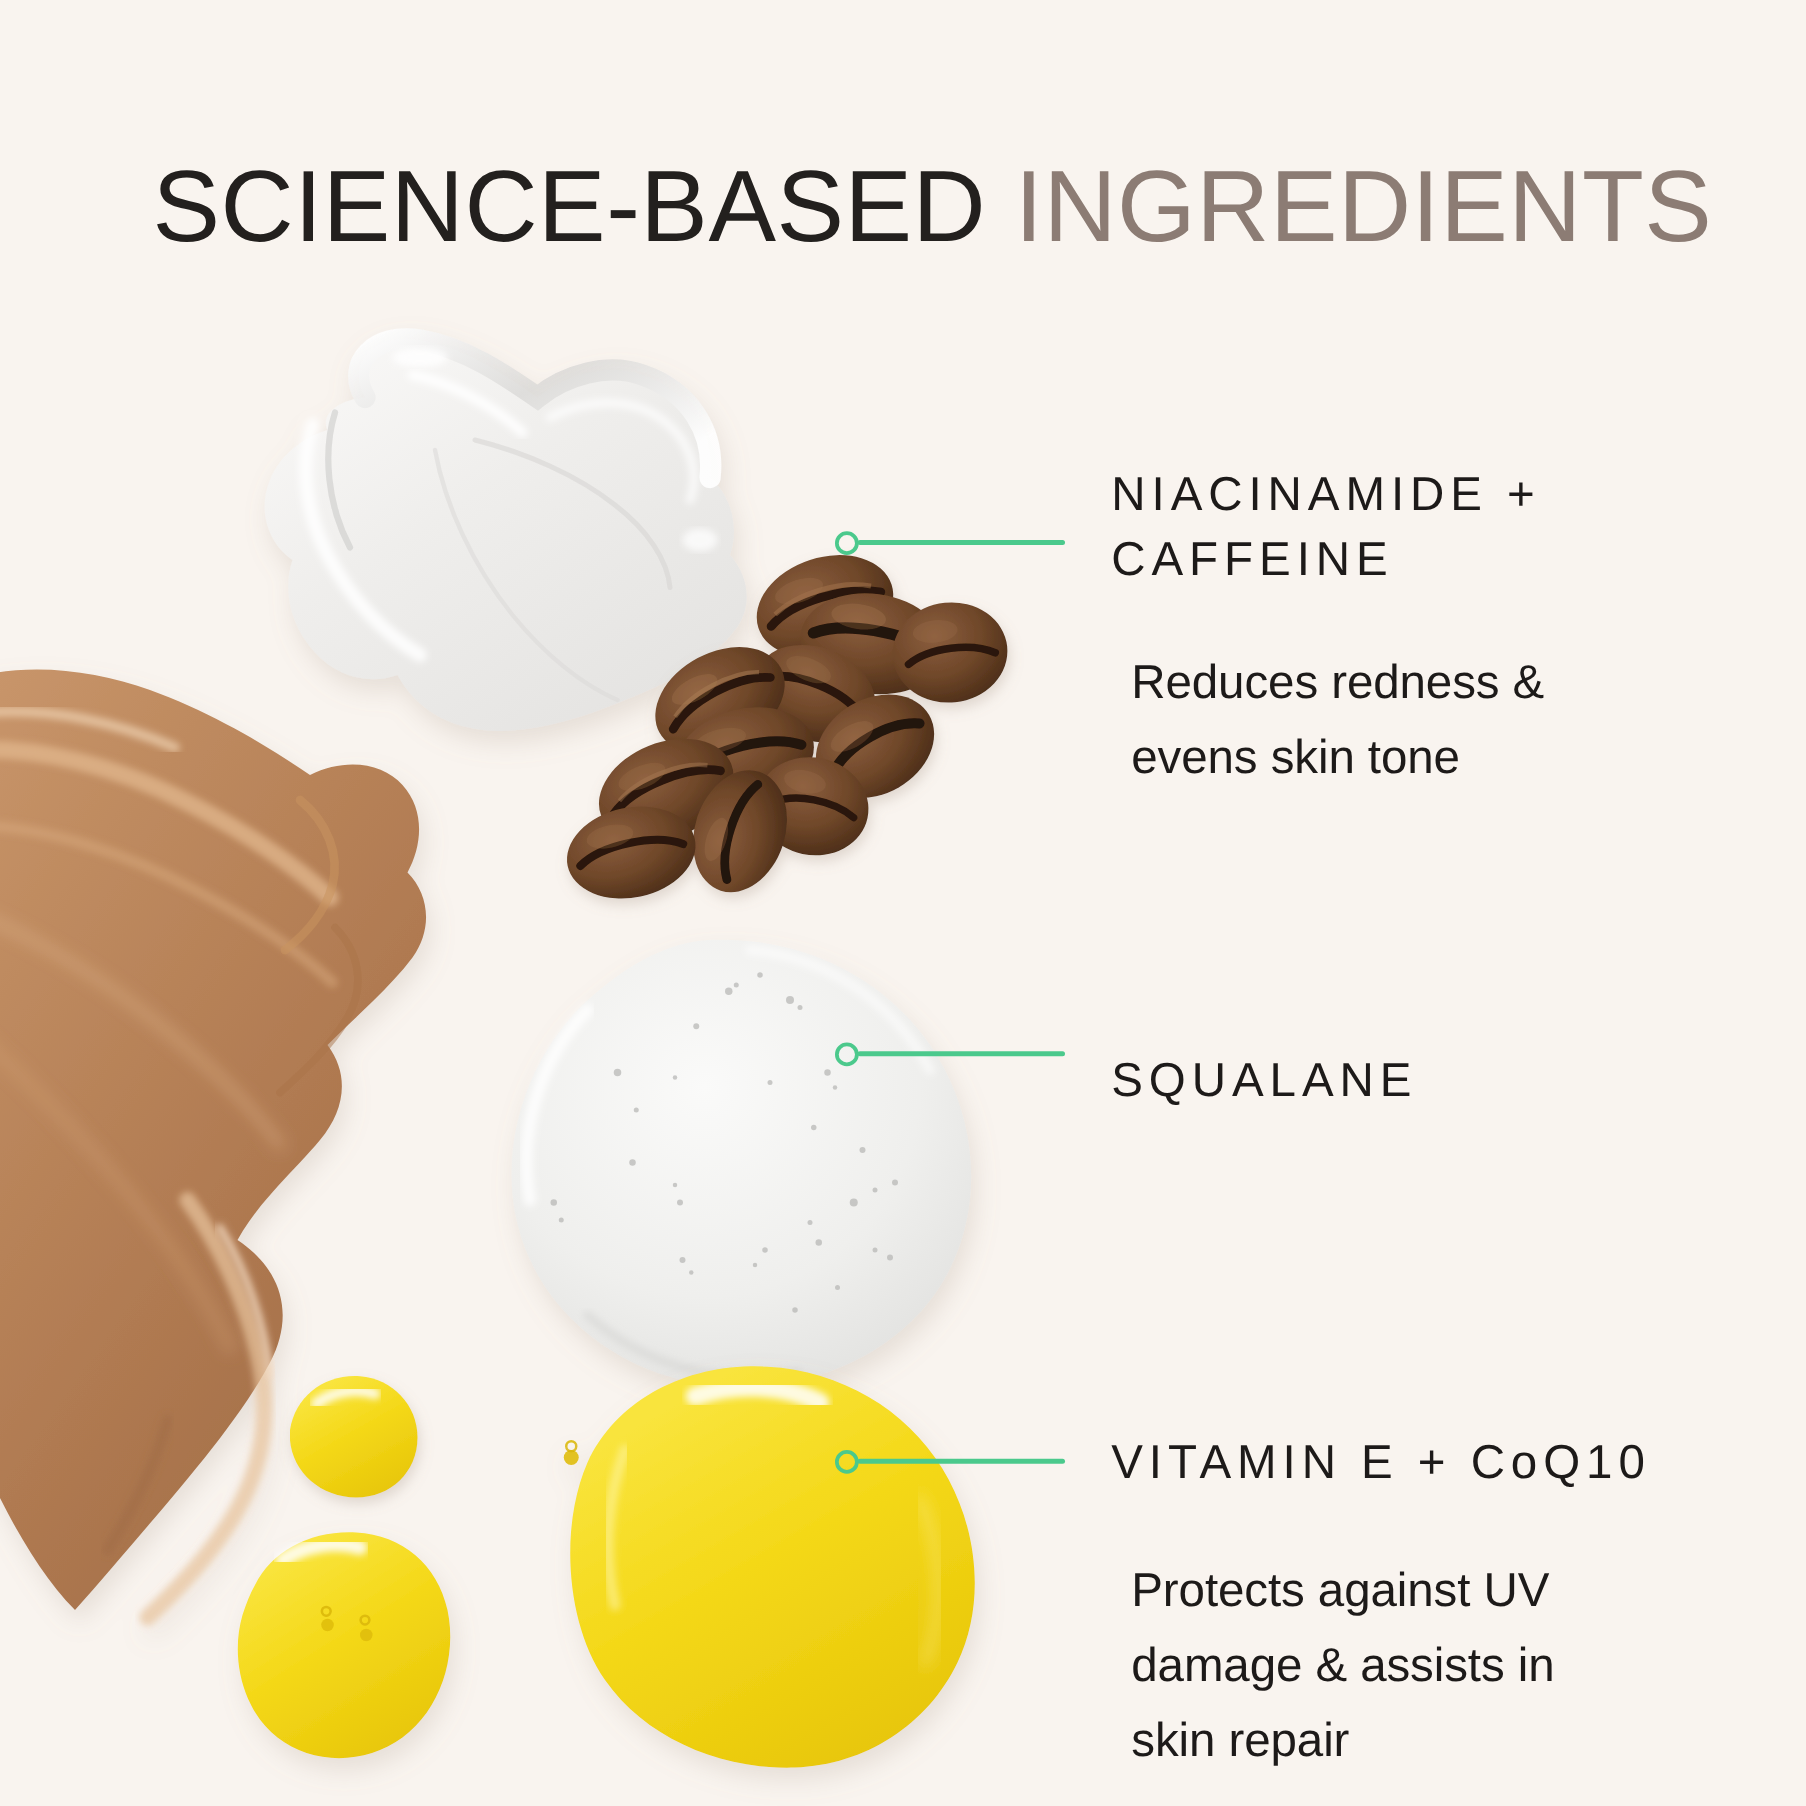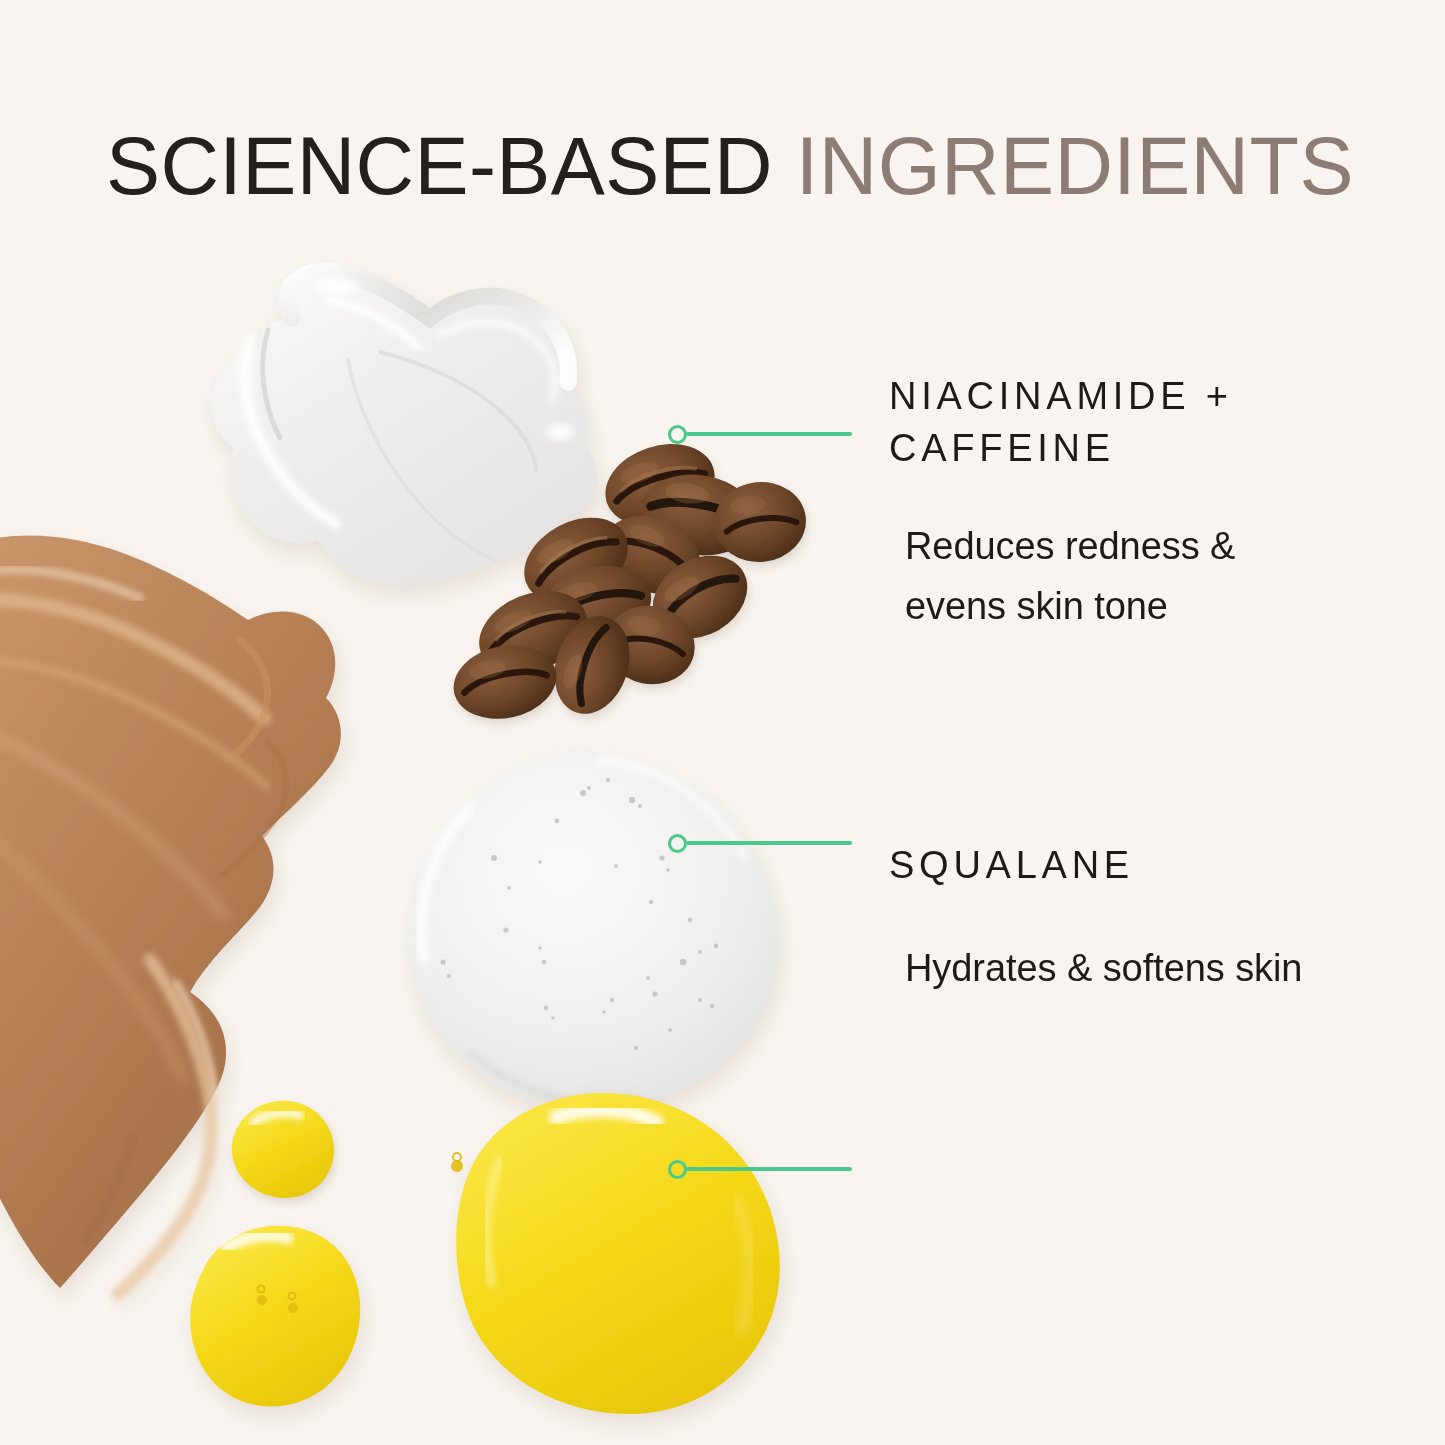--- a/index.html
+++ b/index.html
@@ -15,21 +15,21 @@
     height: 1445px;
     background: #F9F4EF;
     overflow: hidden;
     font-family: "Liberation Sans", sans-serif;
     -webkit-font-smoothing: antialiased;
   }
 
   
   .title {
     position: absolute;
-    left: 106px;
+    left: 122px;
     top: 72px;
     width: 1210px;
     font-size: 81px;
     font-weight: 300;
     letter-spacing: 0.005em;
     line-height: 1.0;
     white-space: nowrap;
   }
   .title .t-dark  { color: #23201E; }
   .title .t-taupe { color: #8C7C74; }
@@ -355,22 +355,28 @@
   </div>
 
   <div class="connector" style="left:668px; top:833px; width:184px;">
     <span class="dot"></span>
     <span class="line"></span>
   </div>
 
   <div class="callout" style="top:840px;">
     <p class="heading">SQUALANE</p>
     <div class="gap-2"></div>
-    <p class="body">Hydrates &amp; softens skin</p>
   </div>
 
   <div class="connector" style="left:668px; top:1159px; width:184px;">
     <span class="dot"></span>
     <span class="line"></span>
   </div>
 
+  <div class="callout" style="top:1145px;">
+    <p class="heading">VITAMIN E + CoQ10</p>
+    <div class="gap-3"></div>
+    <p class="body">Protects against UV
+damage &amp; assists in
+skin repair</p>
+  </div>
 
 </div>
 
 </body></html>

